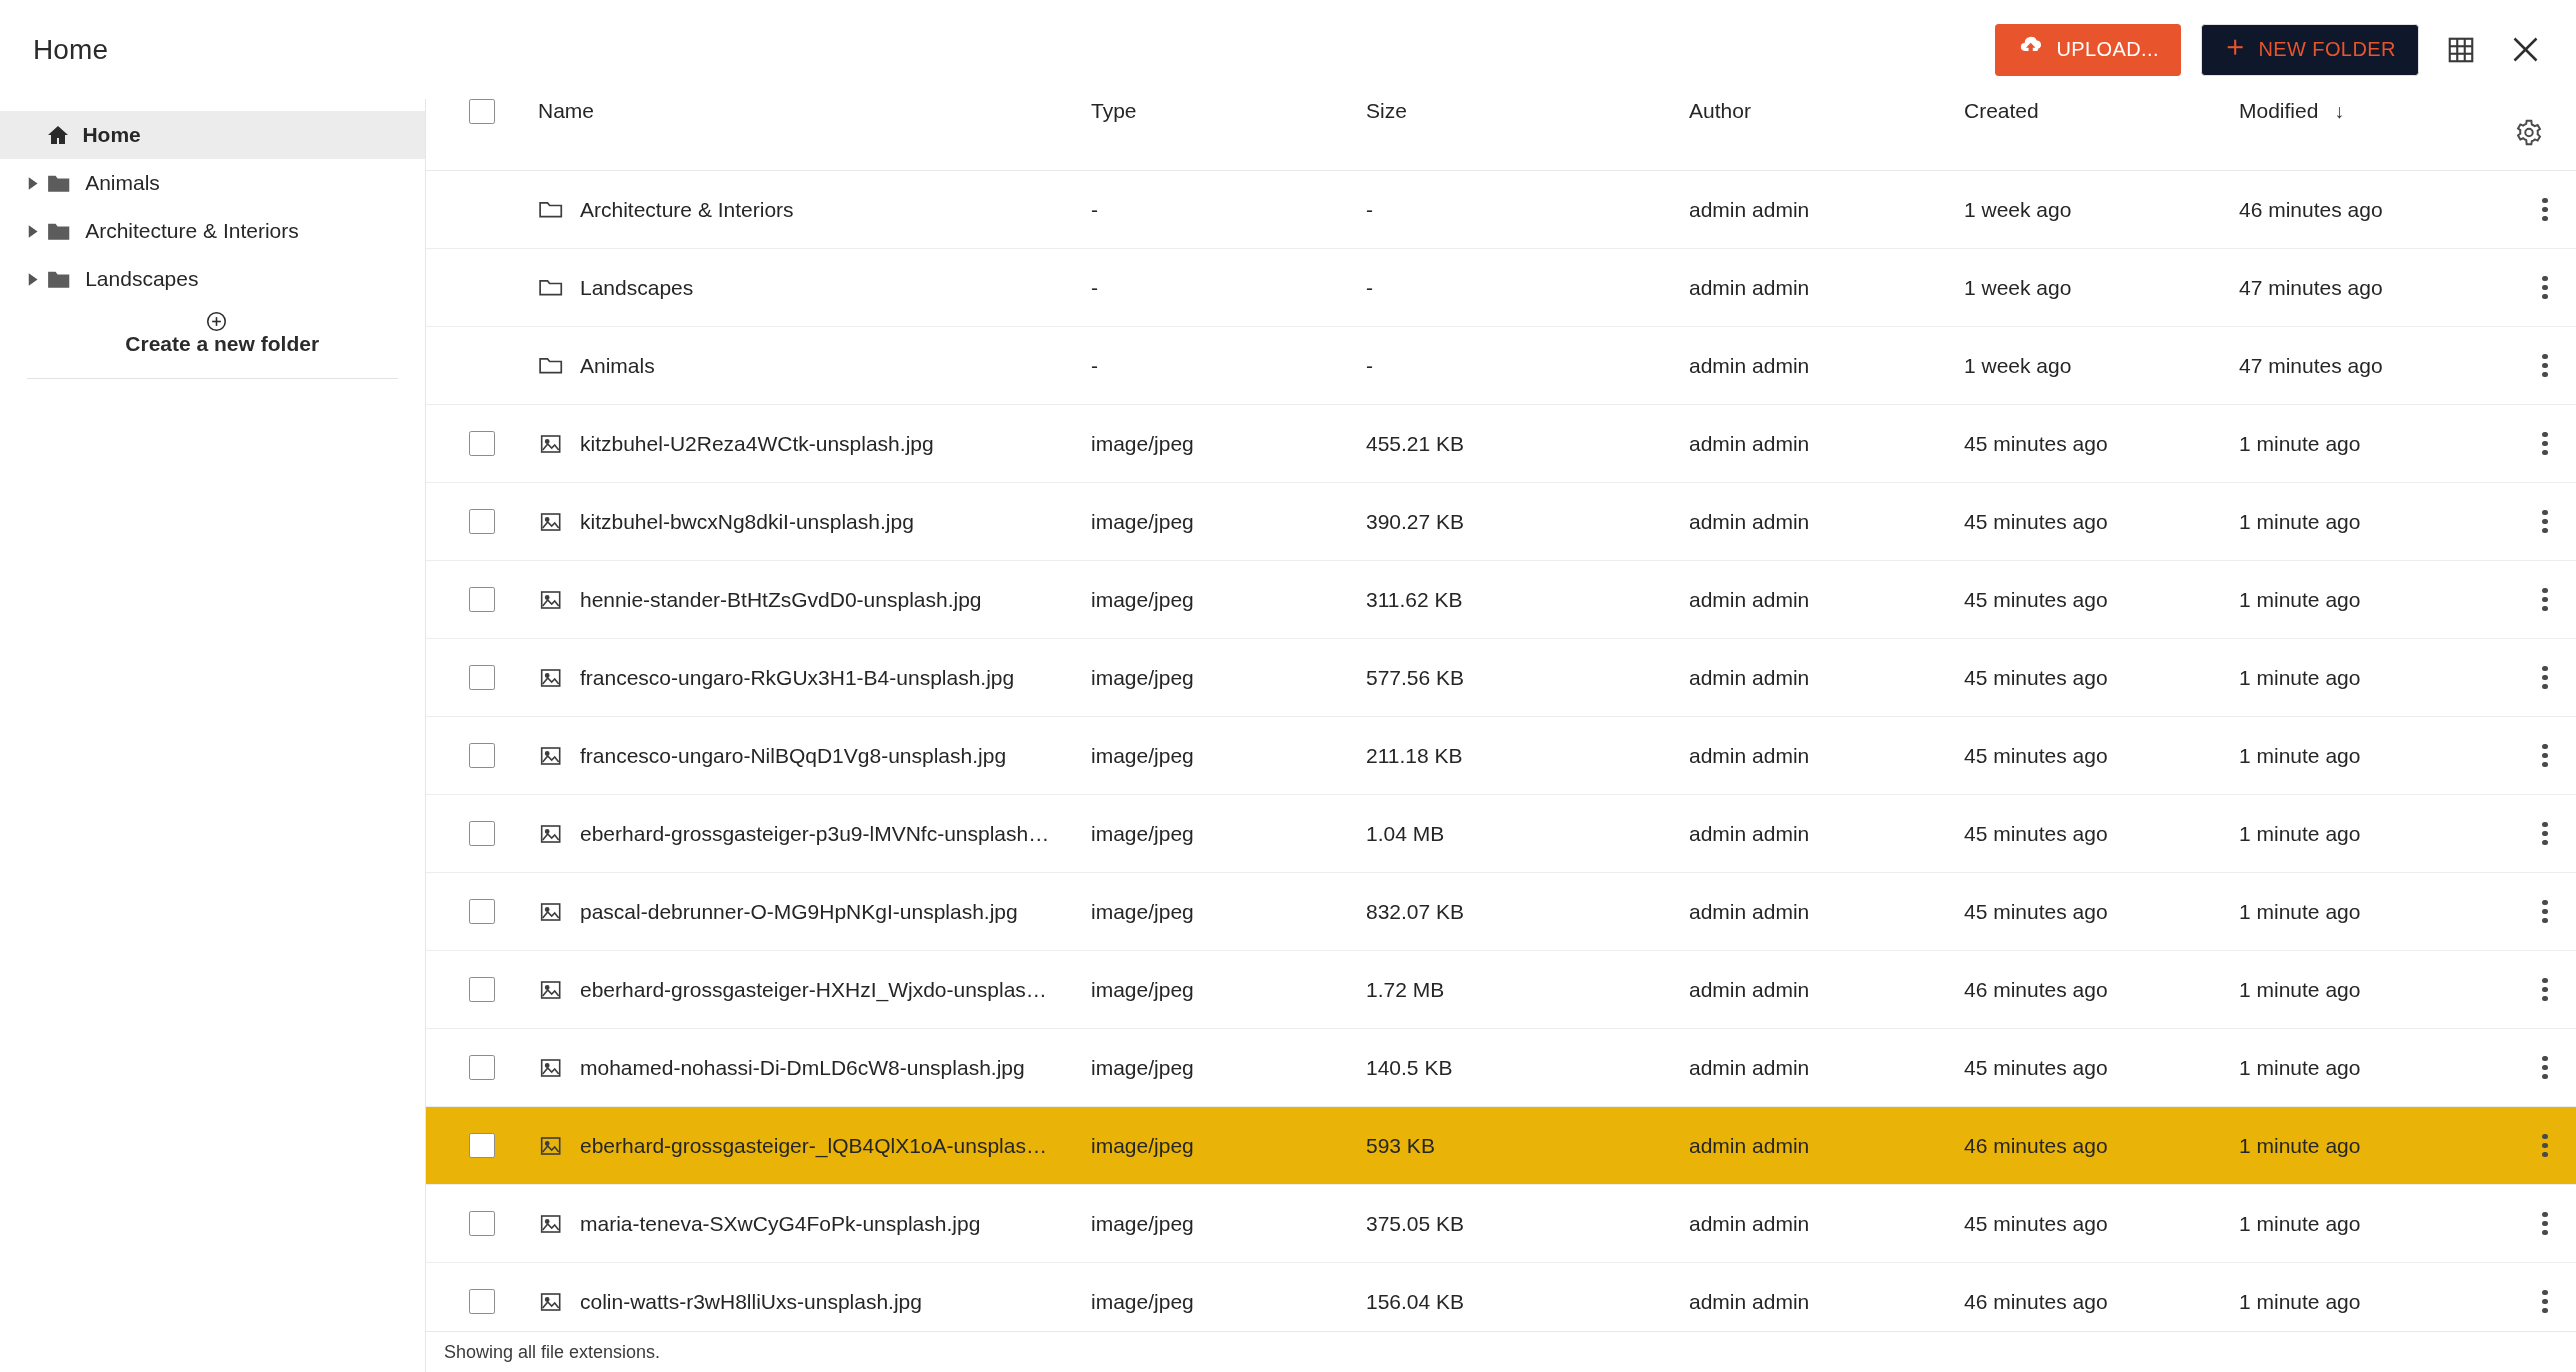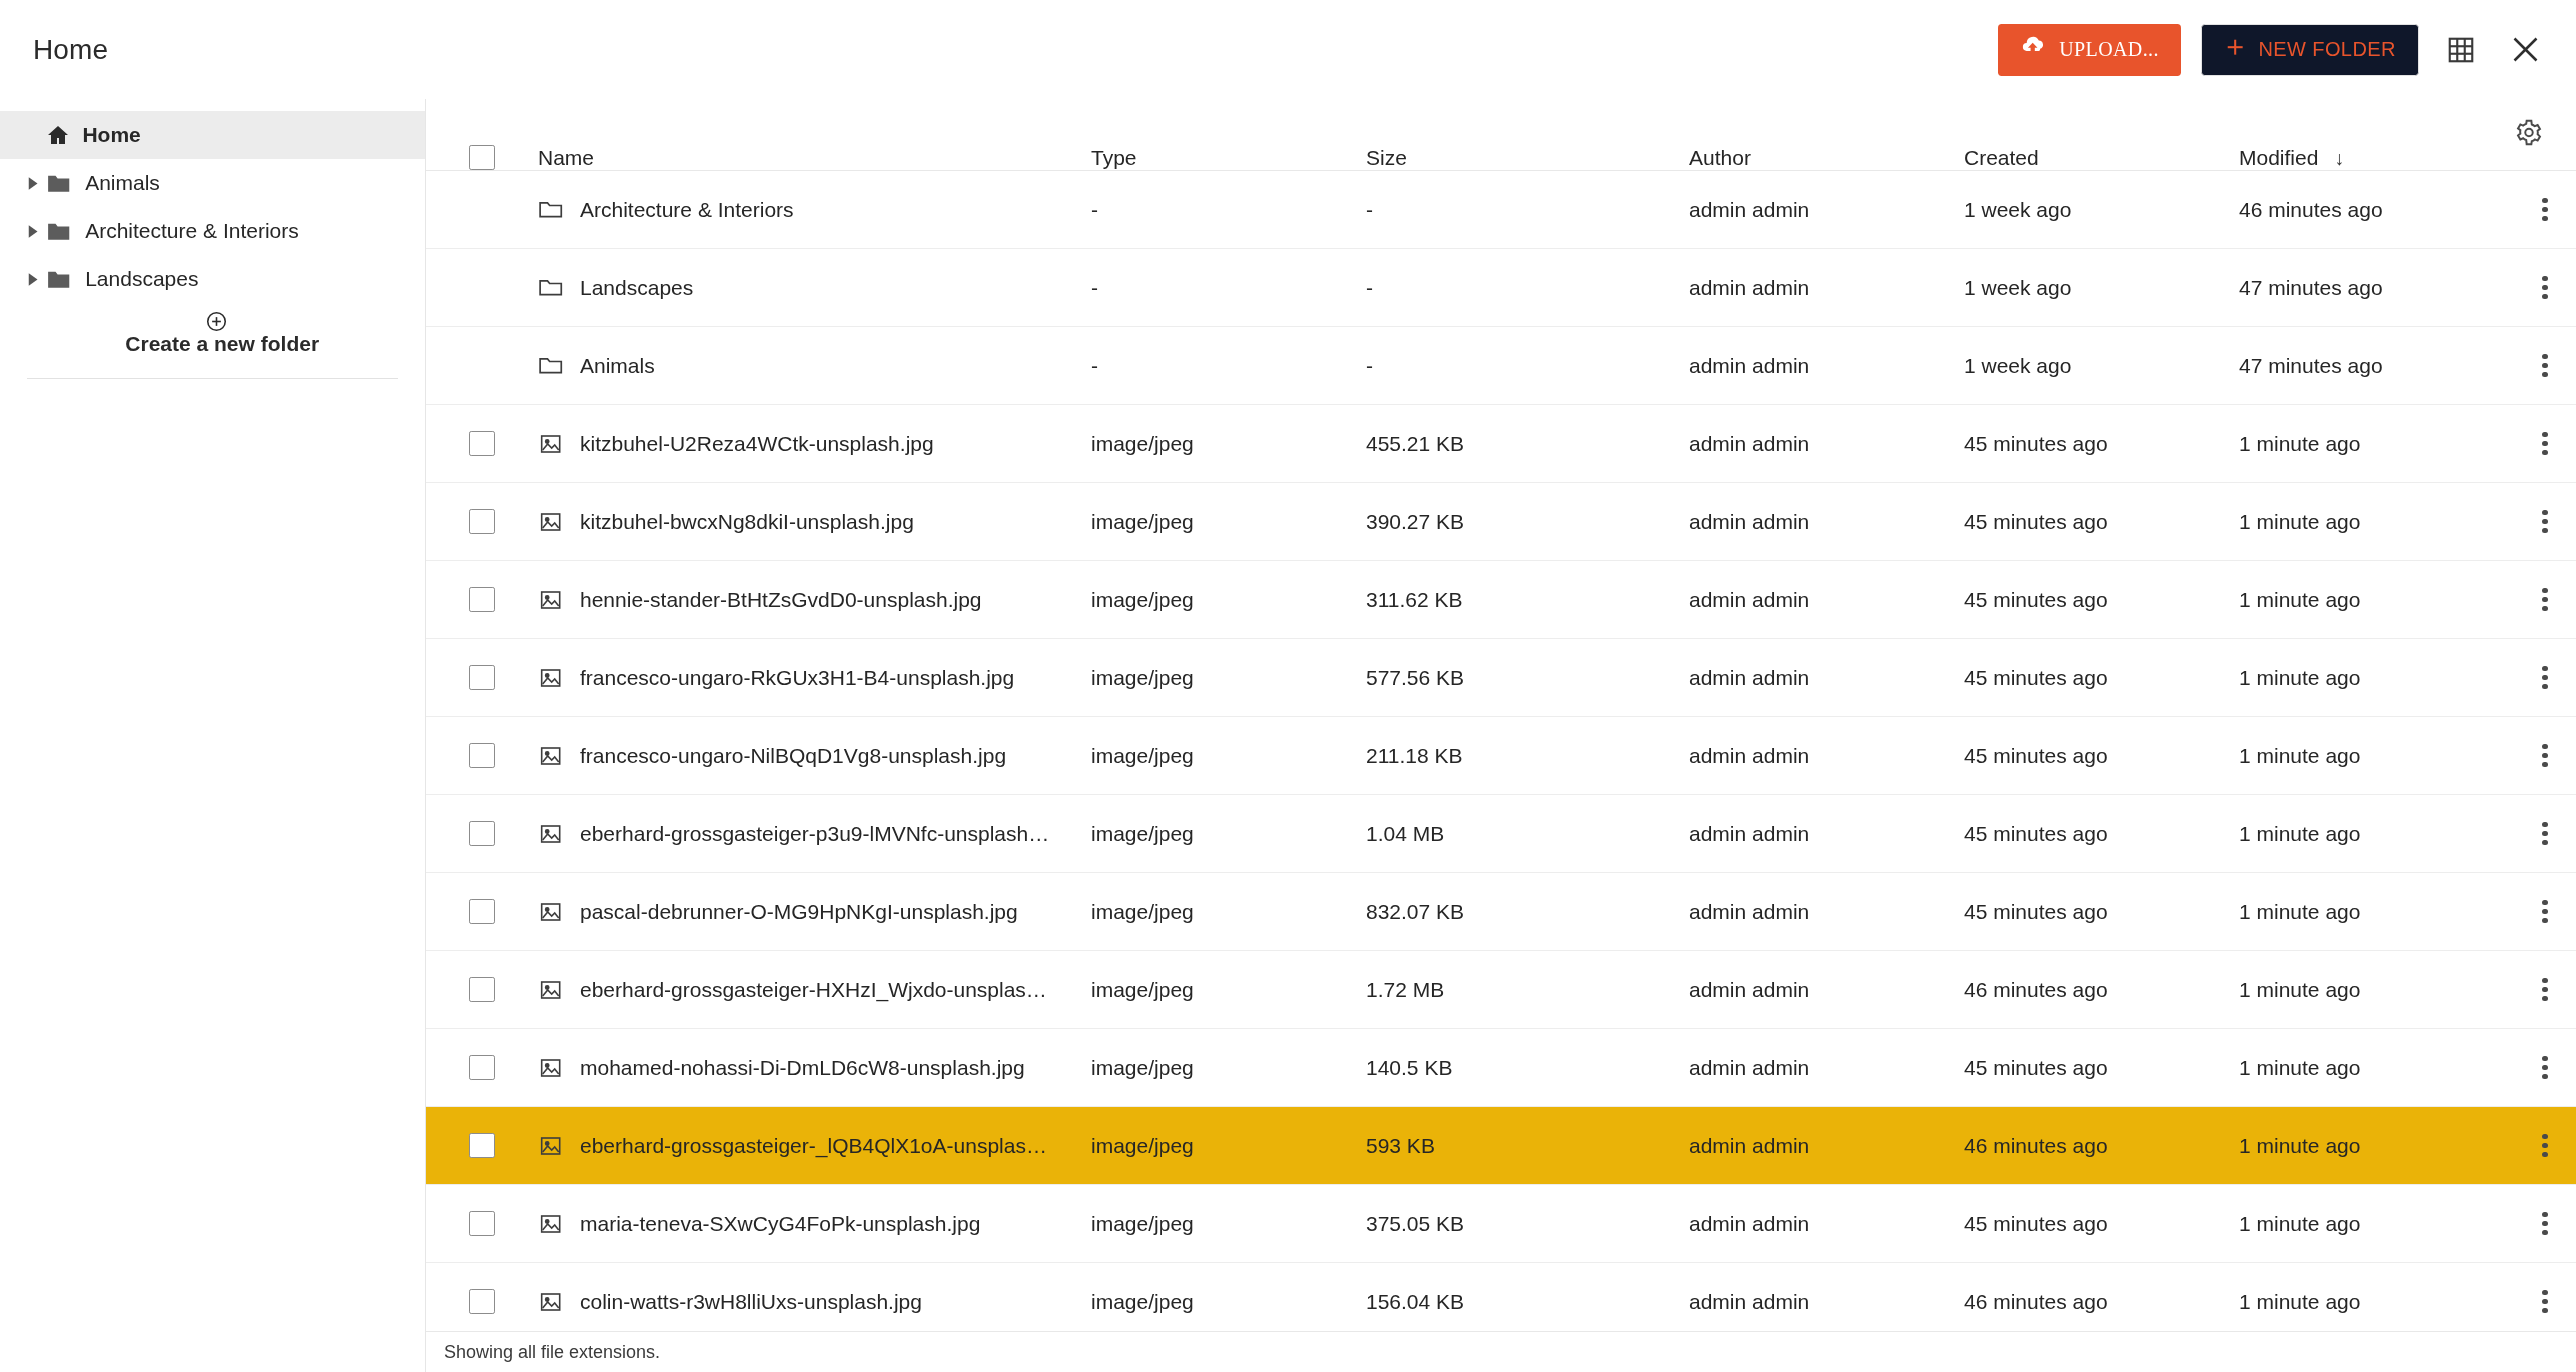--- a/index.html
+++ b/index.html
@@ -68,21 +68,21 @@
     border: none;
     border-radius: 3.7px;
     height: 52px;
     padding: 0 22.4px;
     display: flex;
     align-items: center;
     gap: 13.4px;
     font-size: 20px;
     letter-spacing: 0.4px;
     cursor: pointer;
-    font-family: Liberation Serif, serif;
+    font-family: Liberation Sans, sans-serif;
   }
   .btn-newfolder {
     background: #0f172a;
     color: #e8542c;
     border: 0.7px solid #e2e2e2;
     border-radius: 3.7px;
     height: 52px;
     padding: 0 22.4px;
     display: flex;
     align-items: center;
@@ -153,21 +153,21 @@
     color: #3a3a3a;
   }
 
   
   .main { flex: 1 1 auto; min-width: 0; display: flex; flex-direction: column; background: #fff; }
 
   .table-head {
     height: 72px;
     flex: 0 0 72px;
     display: flex;
-    align-items: flex-end;
+    align-items: flex-start;
     border-bottom: 0.7px solid #e8e8e8;
     font-size: 21px;
     color: #262626;
     position: relative;
   }
   .rows { flex: 1 1 auto; overflow: hidden; }
   .row {
     height: 78px;
     display: flex;
     align-items: center;

